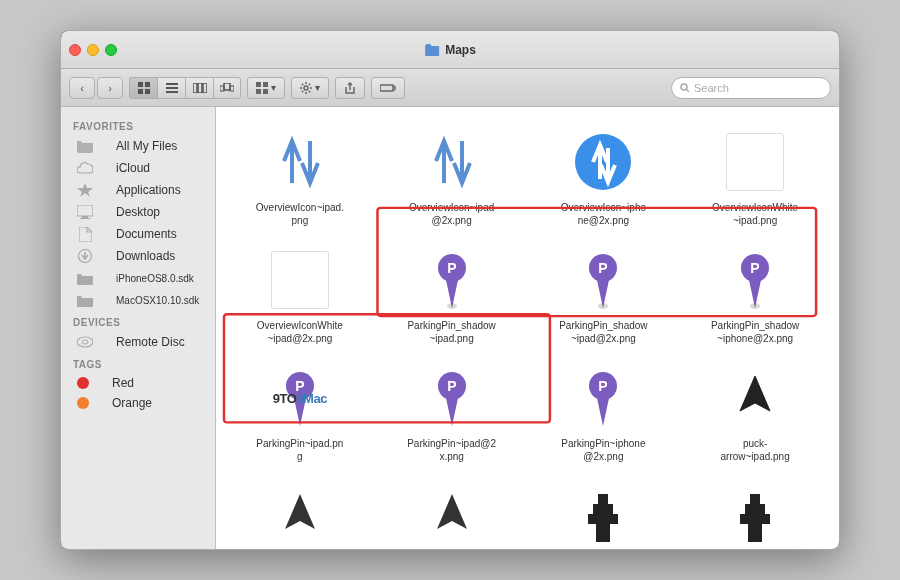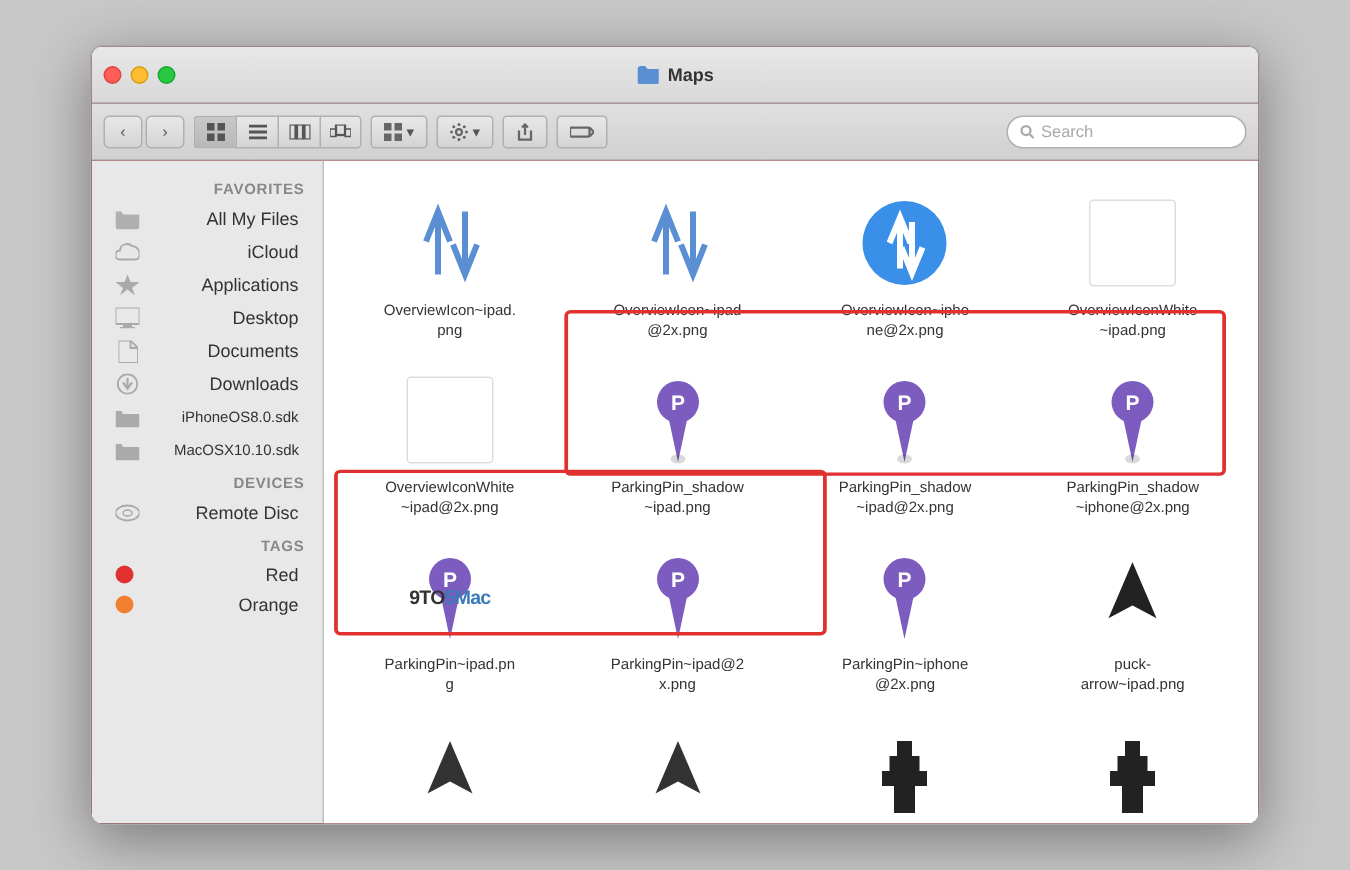--- a/index.html
+++ b/index.html
@@ -165,33 +165,31 @@
       overflow-y: auto;
       flex-shrink: 0;
     }
     .sidebar-section-title {
       font-size: 10px;
       font-weight: 700;
       color: #888;
       text-transform: uppercase;
       padding: 6px 12px 3px 12px;
       letter-spacing: 0.5px;
-      text-align: right;
     }
     .sidebar-item {
       display: flex;
       align-items: center;
       gap: 23px;
       padding: 3px 12px;
       font-size: 12px;
       color: #333;
       cursor: pointer;
       border-radius: 4px;
       margin: 0 4px;
-      justify-content: space-between;
     }
     .sidebar-item .icon { width: 16px; height: 16px; flex-shrink: 0; display: flex; align-items: center; justify-content: center; }
 
     .tag-dot {
       width: 12px;
       height: 12px;
       border-radius: 50%;
       flex-shrink: 0;
     }
 

